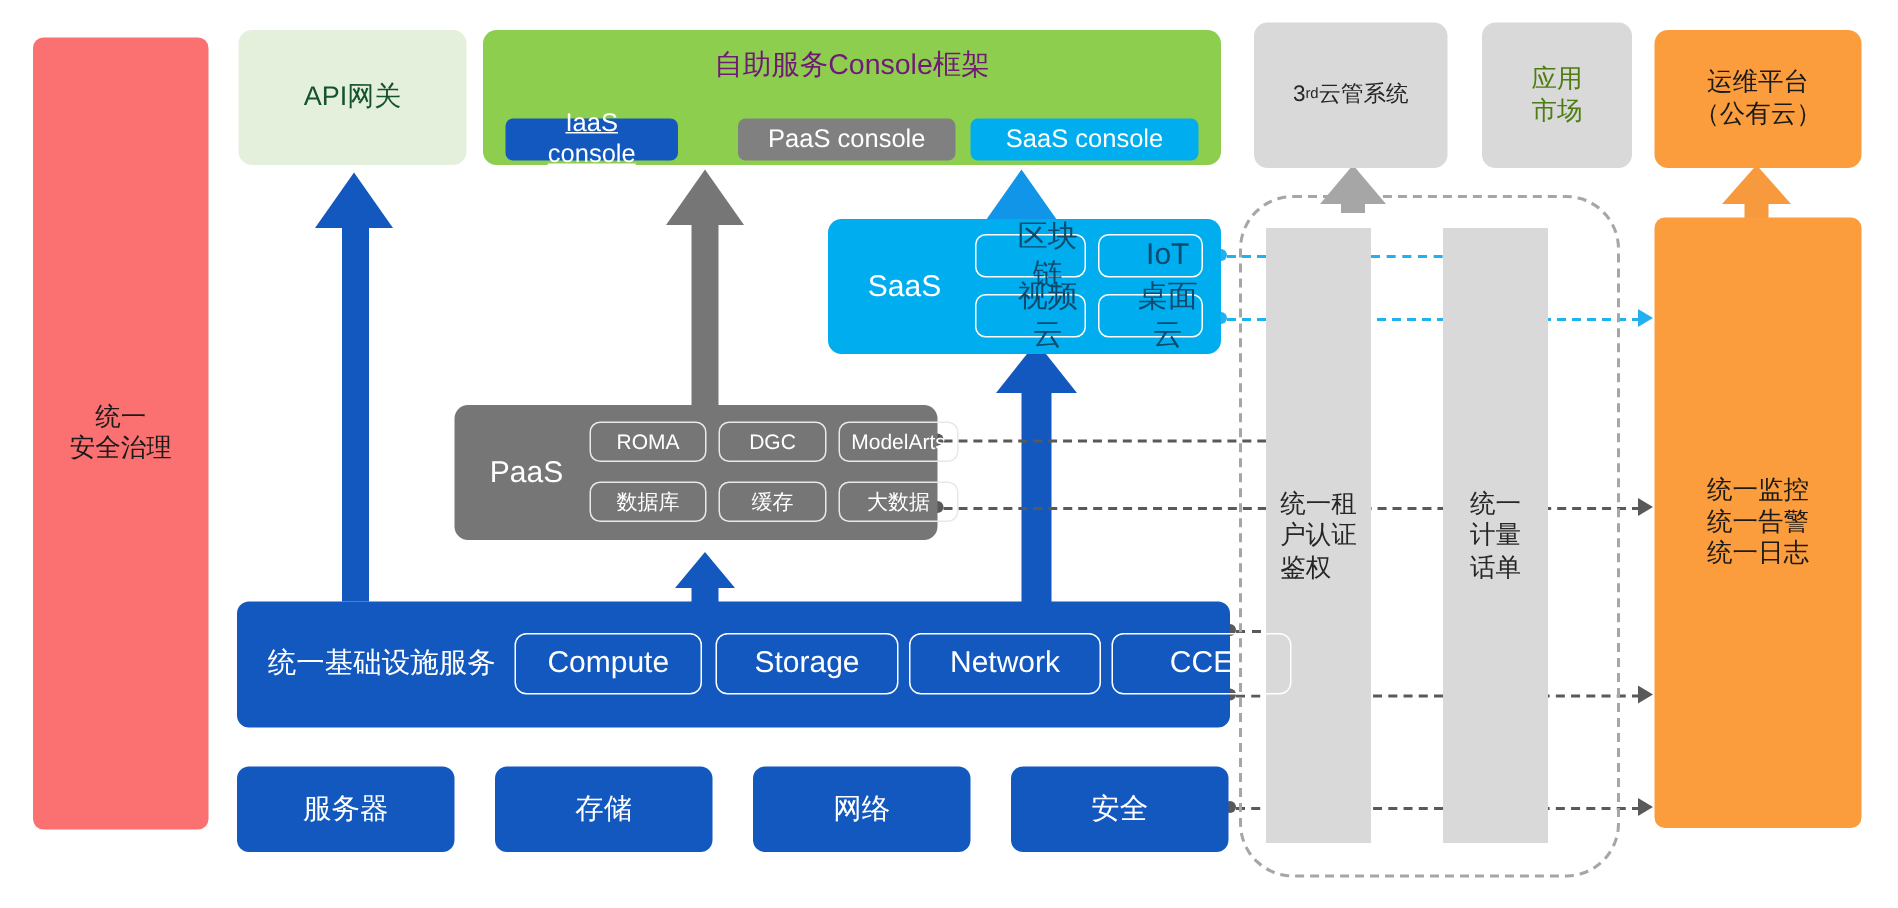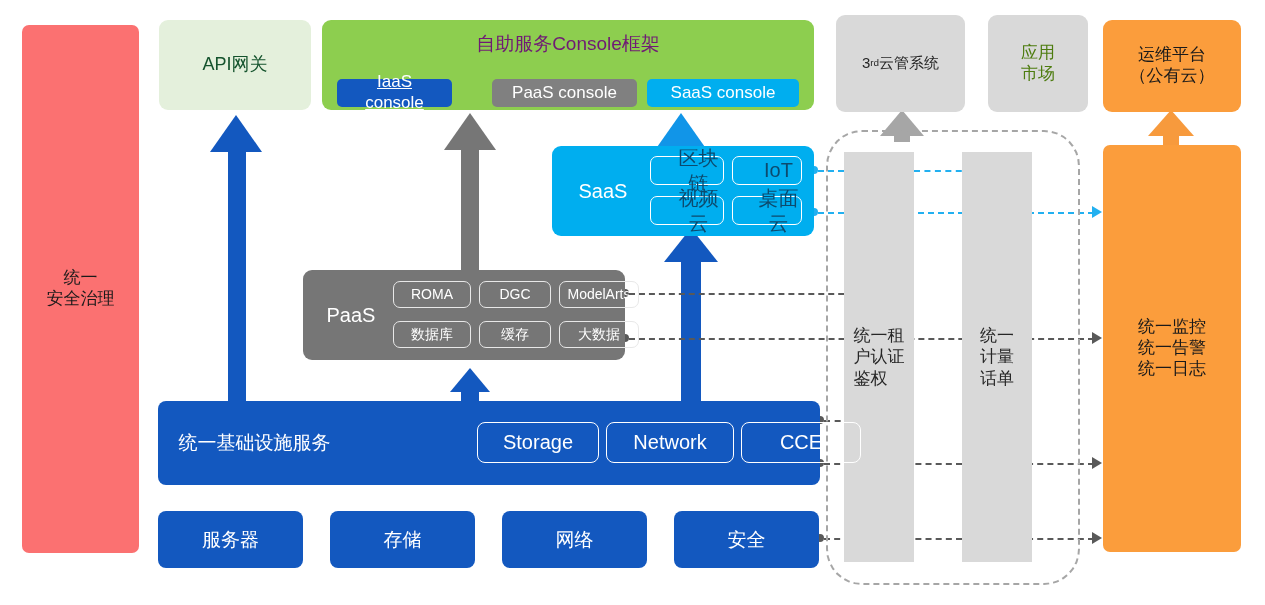--- a/index.html
+++ b/index.html
@@ -322,20 +322,21 @@
     <div class="paas-chip pc-0">ROMA</div>
     <div class="paas-chip pc-1">DGC</div>
     <div class="paas-chip pc-2">ModelArts</div>
     <div class="paas-chip pc-3">数据库</div>
     <div class="paas-chip pc-4">缓存</div>
     <div class="paas-chip pc-5">大数据</div>
   </div>
 
   <div class="box infra-bar">
     <div class="infra-label">统一基础设施服务</div>
+    <div class="infra-chip ic-0">Compute</div>
     <div class="infra-chip ic-1">Storage</div>
     <div class="infra-chip ic-2">Network</div>
     <div class="infra-chip ic-3">CCE</div>
   </div>
 
   <div class="box base-box bb-0">服务器</div>
   <div class="box base-box bb-1">存储</div>
   <div class="box base-box bb-2">网络</div>
   <div class="box base-box bb-3">安全</div>
 

